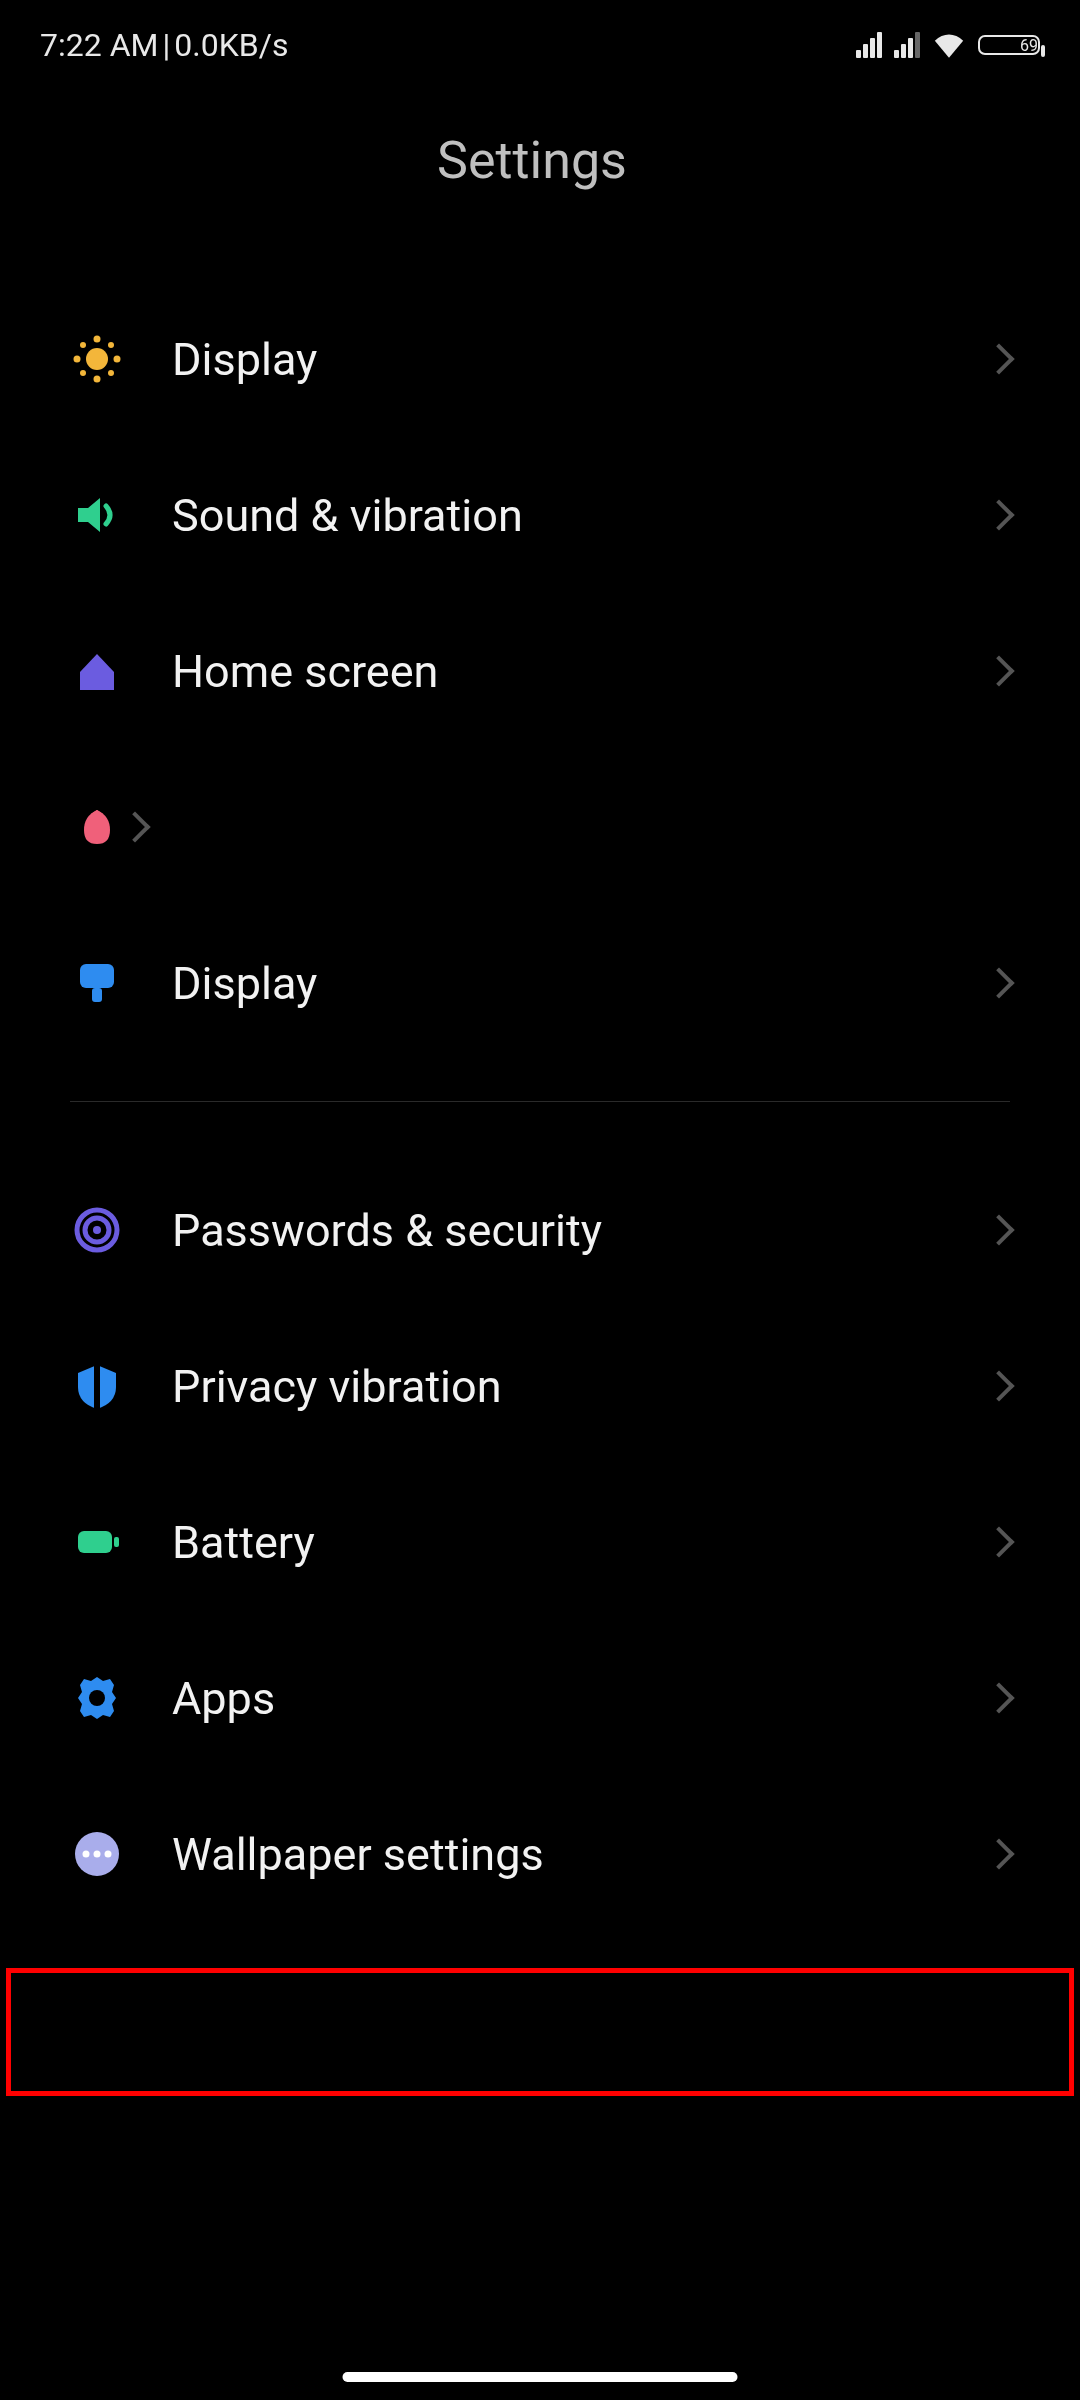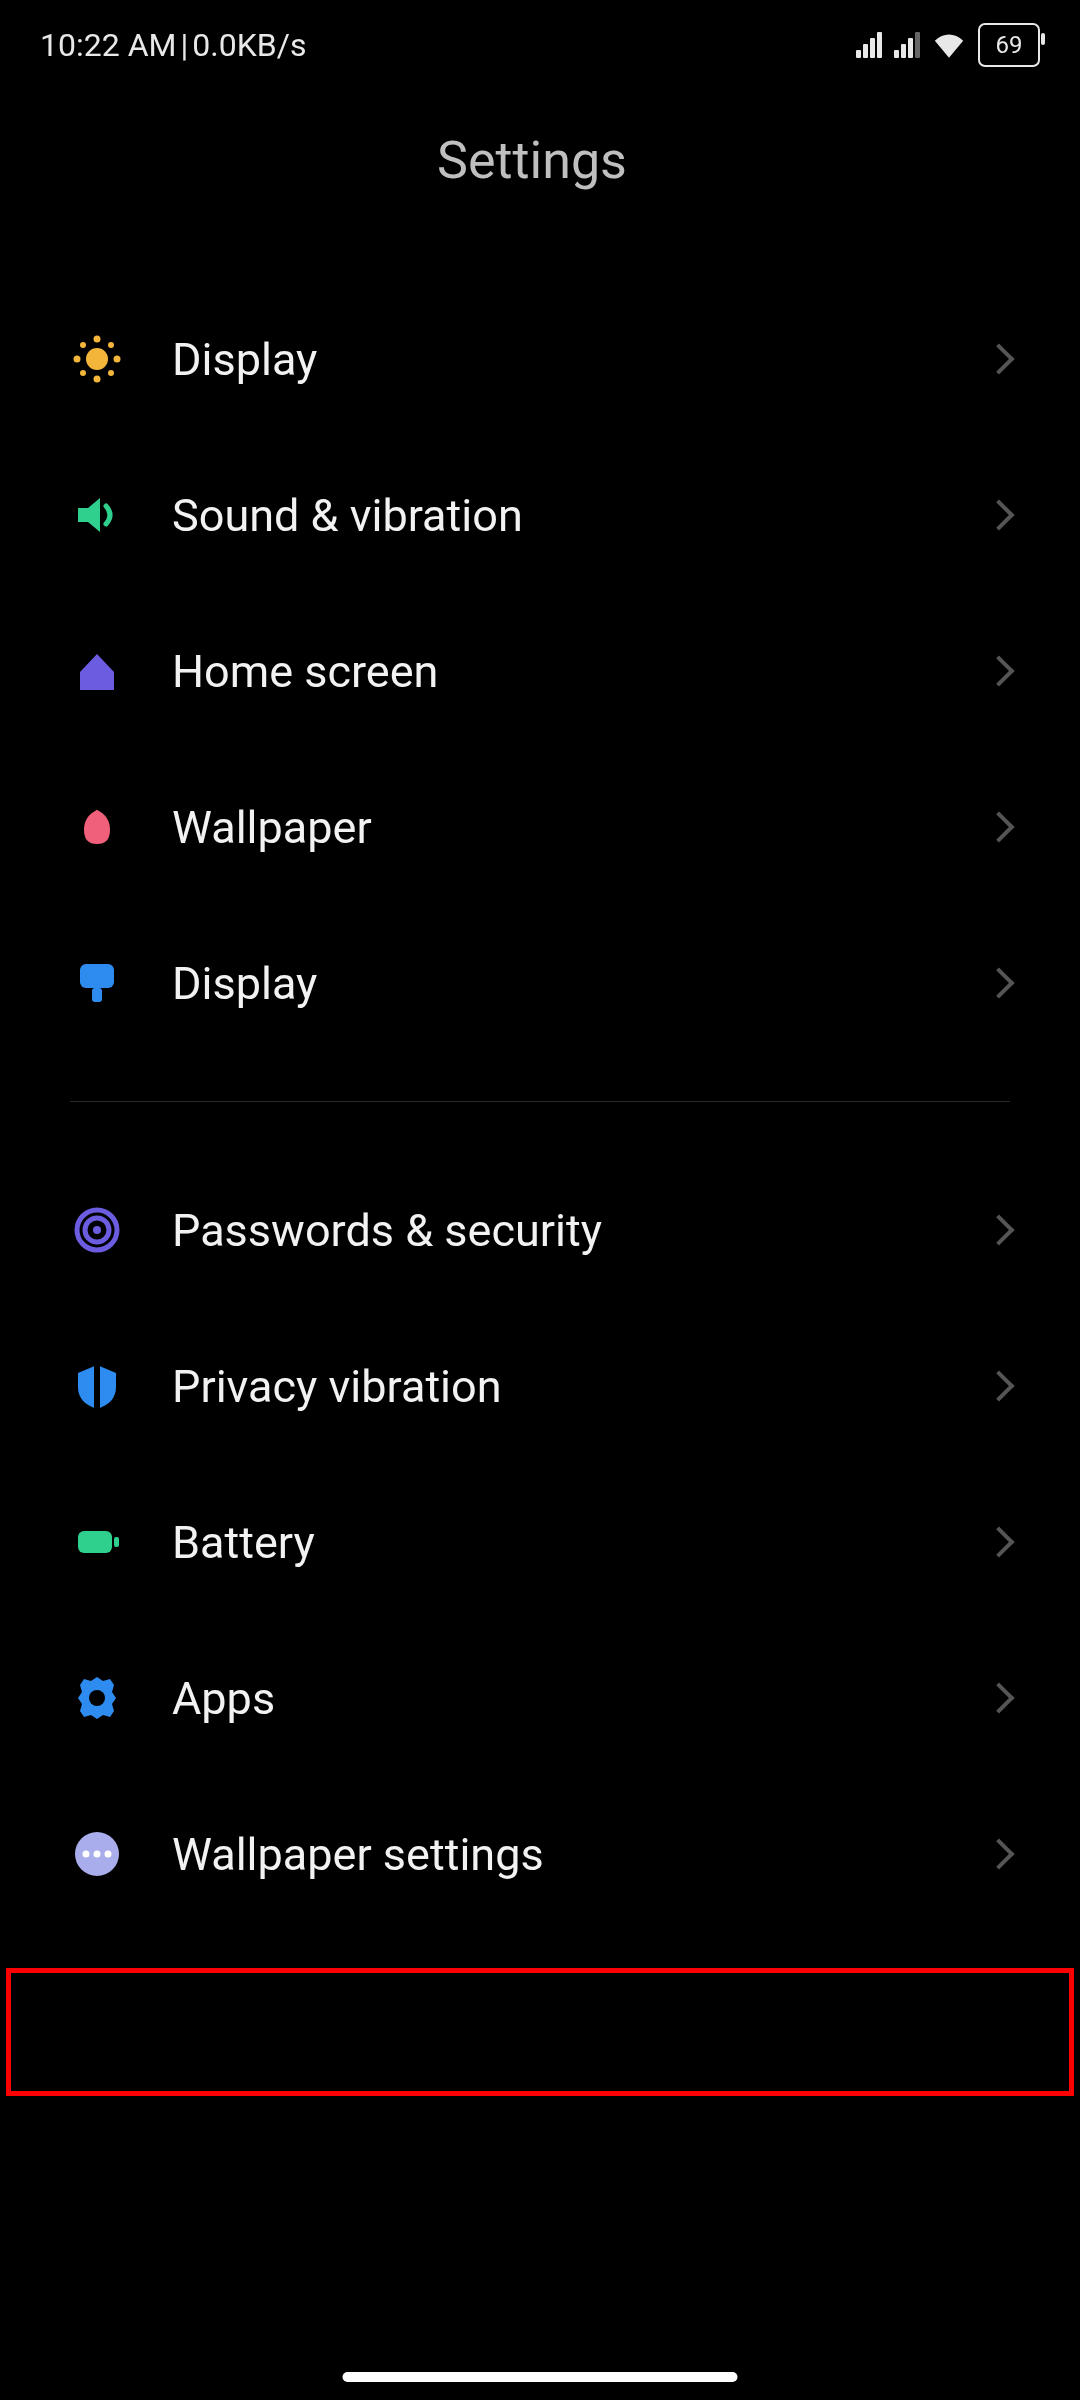--- a/index.html
+++ b/index.html
@@ -26,22 +26,22 @@
     .status-right { display: flex; align-items: center; gap: 12px; }
     .signal-bars { display: inline-flex; align-items: flex-end; gap: 2px; height: 26px; }
     .signal-bars span { width: 5px; background: #e8e8e8; border-radius: 1px; }
     .signal-bars span:nth-child(1){height:8px}
     .signal-bars span:nth-child(2){height:14px}
     .signal-bars span:nth-child(3){height:20px}
     .signal-bars span:nth-child(4){height:26px}
     .signal-bars span.dim{background:#666}
     .wifi-icon { width: 34px; height: 26px; }
     .battery {
-      width: 62px; height: 44px; border: 2.5px solid #e8e8e8; border-radius: 7px;
-      display: flex; align-items: center; justify-content: center; font-size: 24px; position: relative;
+      width: 62px; height: 20px; border: 2.5px solid #e8e8e8; border-radius: 7px;
+      display: flex; align-items: center; justify-content: flex-end; font-size: 16px; position: relative;
     }
     .battery::after { content:''; position:absolute; right:-7px; top:8px; width:4px; height:12px; background:#e8e8e8; border-radius:2px; }
     .page-title {
       text-align: center;
       font-size: 52px;
       color: #bfbfbf;
       font-weight: 400;
       padding: 40px 16px 90px 0;
     }
     .settings-list { padding: 0 70px; }
@@ -94,21 +94,21 @@
       height: 10px;
       background: #ffffff;
       border-radius: 6px;
     }
   </style>
 </head>
 <body>
 
 <div class="status-bar">
   <div class="status-left">
-    <span>10:22 AM</span>
+    <span>7:22 AM</span>
     <span> | </span>
     <span>0.0KB/s</span>
   </div>
   <div class="status-right">
     <span class="signal-bars">
         <span></span>
         <span></span>
         <span></span>
         <span></span>
       </span>
@@ -173,21 +173,20 @@
     <span class="chevron"></span>
   </div>
 
   <div class="item">
     <span class="icon-wrap">
       <svg viewBox="0 0 54 54" width="54" height="54">
         <path d="M27 10 Q40 16 40 30 Q40 44 27 44 Q14 44 14 30 Q14 16 27 10 Z" fill="#f0607a"></path>
         <path d="M21 14 L27 10 L33 14 L27 20 Z" fill="#f0607a"></path>
       </svg>
     </span>
-    <span class="label">Wallpaper</span>
     <span class="chevron"></span>
   </div>
 
   <div class="item">
     <span class="icon-wrap">
       <svg viewBox="0 0 54 54" width="54" height="54">
         <rect x="10" y="8" width="34" height="24" rx="6" fill="#2e8cf0"></rect>
         <rect x="22" y="32" width="10" height="14" rx="3" fill="#2e8cf0"></rect>
       </svg>
     </span>

